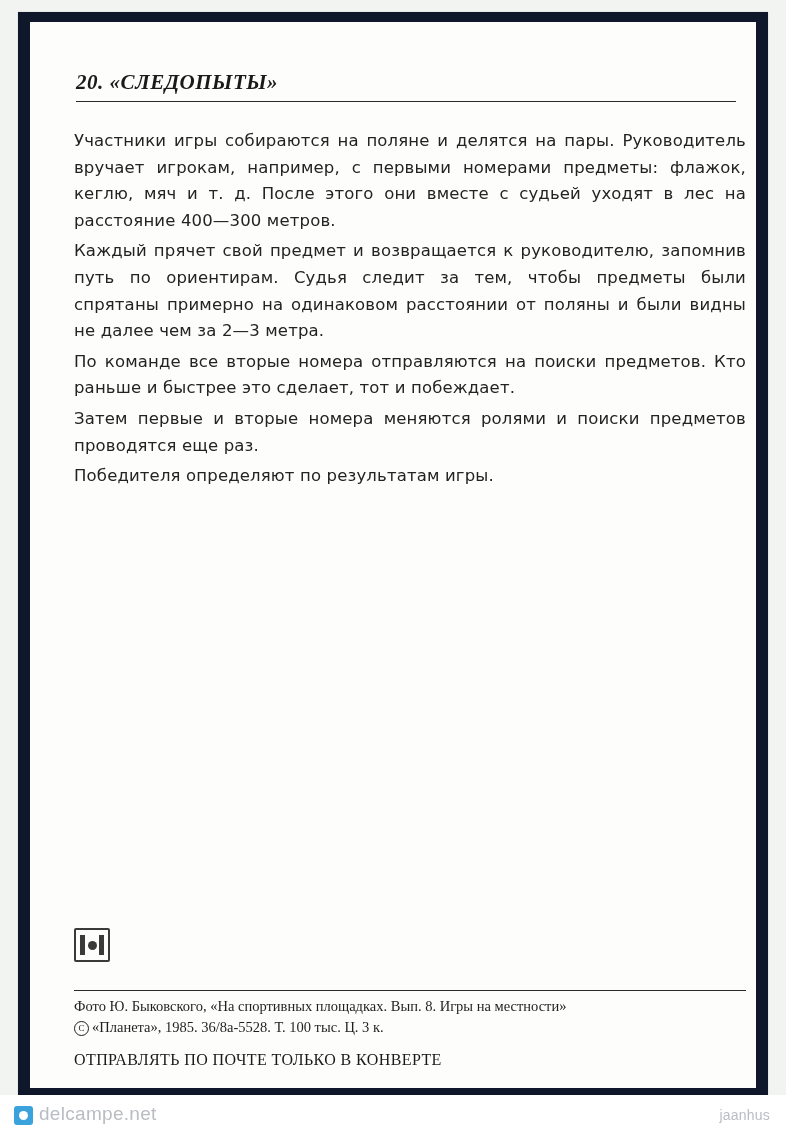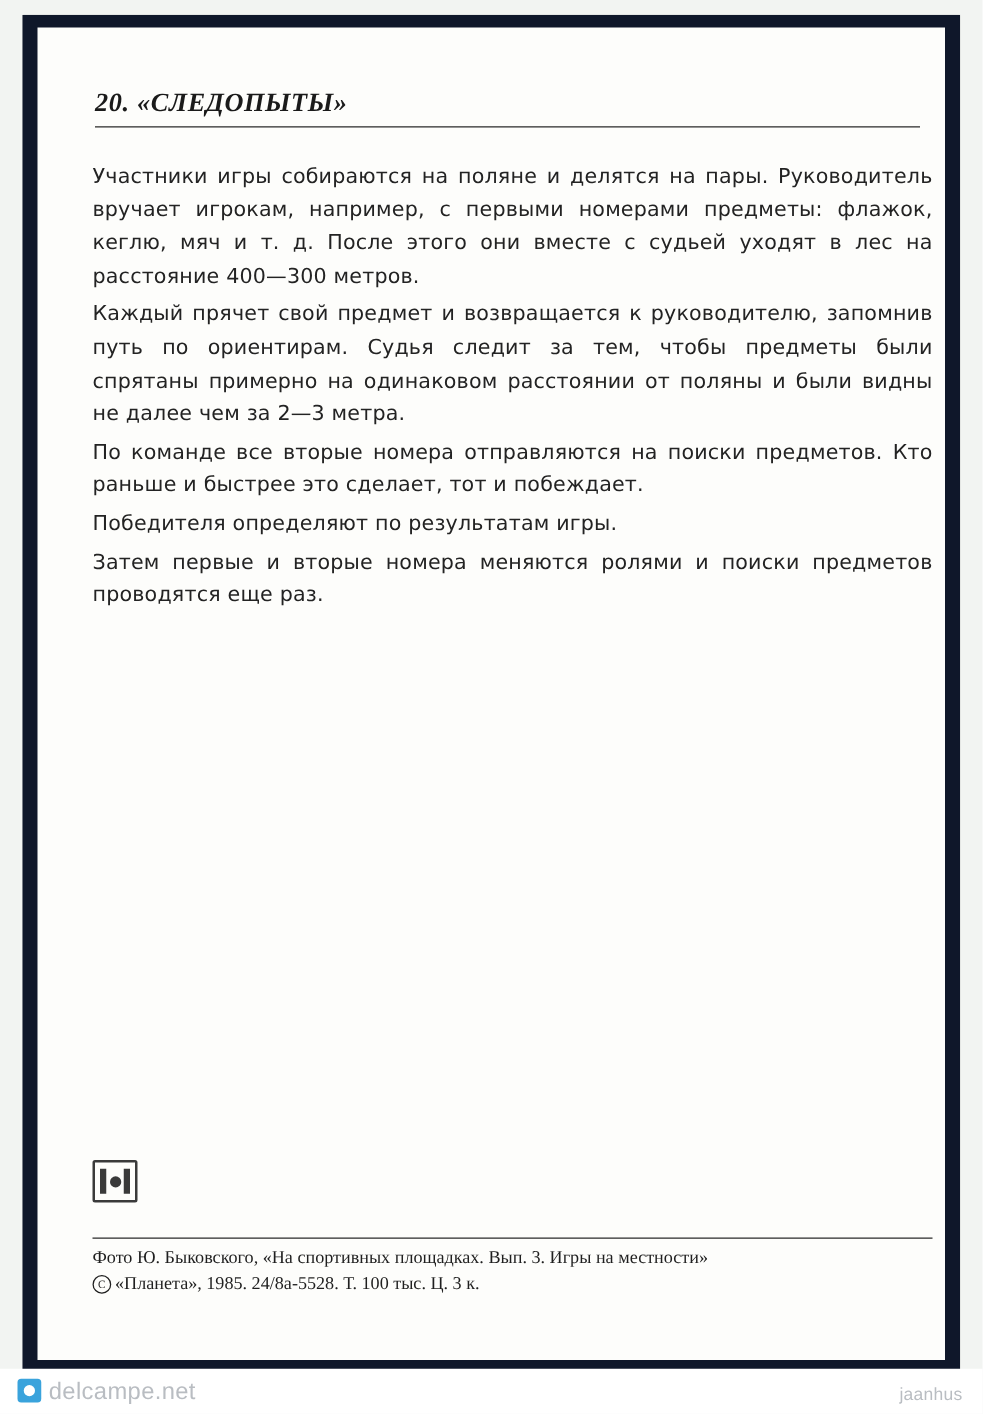--- a/index.html
+++ b/index.html
@@ -179,21 +179,21 @@
     bottom: 0;
     width: 786px;
     height: 36px;
     background: #ffffff;
   }
   .delcampe {
     position: absolute;
     left: 14px;
     bottom: 6px;
     display: flex;
-    align-items: flex-start;
+    align-items: flex-end;
     font-family: "Liberation Sans", sans-serif;
   }
   .delcampe-icon {
     width: 19px;
     height: 19px;
     border-radius: 3px;
     background: #3aa3dc;
     position: relative;
     margin-right: 6px;
   }
@@ -231,36 +231,37 @@
 
       <div class="header">
         <div class="header-title">20.  «СЛЕДОПЫТЫ»</div>
         <div class="header-rule"></div>
       </div>
 
       <div class="body-text">
         <p class="para">Участники игры собираются на поляне и делятся на пары. Руководитель вручает игрокам, например, с первыми номерами предметы: флажок, кеглю, мяч и т. д. После этого они вместе с судьей уходят в лес на расстояние 400—300 метров.</p>
         <p class="para">Каждый прячет свой предмет и возвращается к руководителю, запомнив путь по ориентирам. Судья следит за тем, чтобы предметы были спрятаны примерно на одинаковом расстоянии от поляны и были видны не далее чем за 2—3 метра.</p>
         <p class="para">По команде все вторые номера отправляются на поиски предметов. Кто раньше и быстрее это сделает, тот и побеждает.</p>
+        <p class="para">Затем первые и вторые номера меняются ролями и поиски предметов проводятся еще раз.</p>
         <p class="para">Победителя определяют по результатам игры.</p>
-        <p class="para">Затем первые и вторые номера меняются ролями и поиски предметов проводятся еще раз.</p>
       </div>
 
       <div class="logo">
         <span class="bar-left"></span>
         <span class="bar-right"></span>
         <span class="dot"></span>
       </div>
 
       <div class="footer">
         <div class="footer-rule"></div>
-        <div class="footer-line">Фото Ю. Быковского, «На спортивных площадках. Вып. 3. Игры на местности»</div>
+        <div class="footer-line">Фото Ю. Быковского, «На спортивных площадках. Вып. 8. Игры на местности»</div>
         <div class="footer-line second">
-          <span class="copy-glyph">C</span><span>«Планета», 1985. 24/8а-5528. Т. 100 тыс. Ц. 3 к.</span>
+          <span class="copy-glyph">C</span><span>«Планета», 1985. 36/8а-5528. Т. 100 тыс. Ц. 3 к.</span>
         </div>
+        <div class="footer-notice">ОТПРАВЛЯТЬ ПО ПОЧТЕ ТОЛЬКО В КОНВЕРТЕ</div>
       </div>
 
     </div>
   </div>
 
 </div>
 
 <div class="bottom-strip">
   <div class="delcampe">
     <span class="delcampe-icon"></span>

